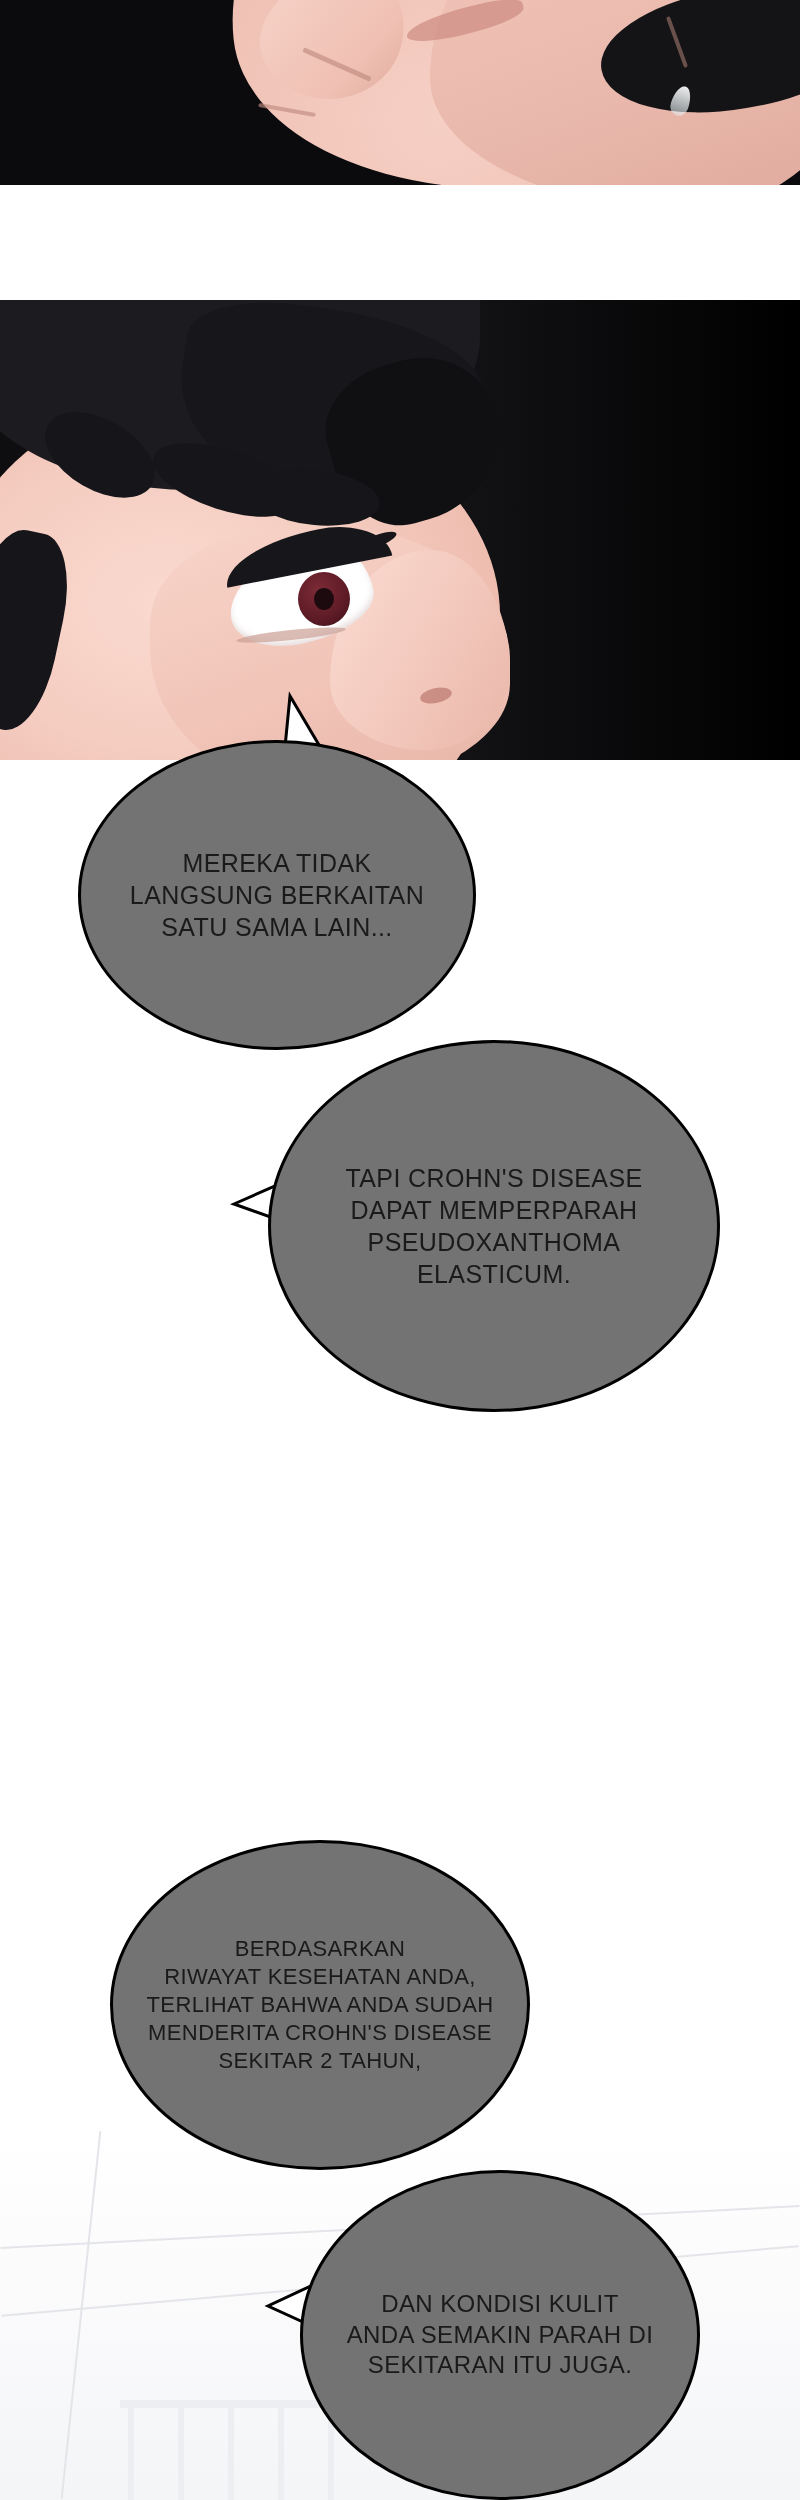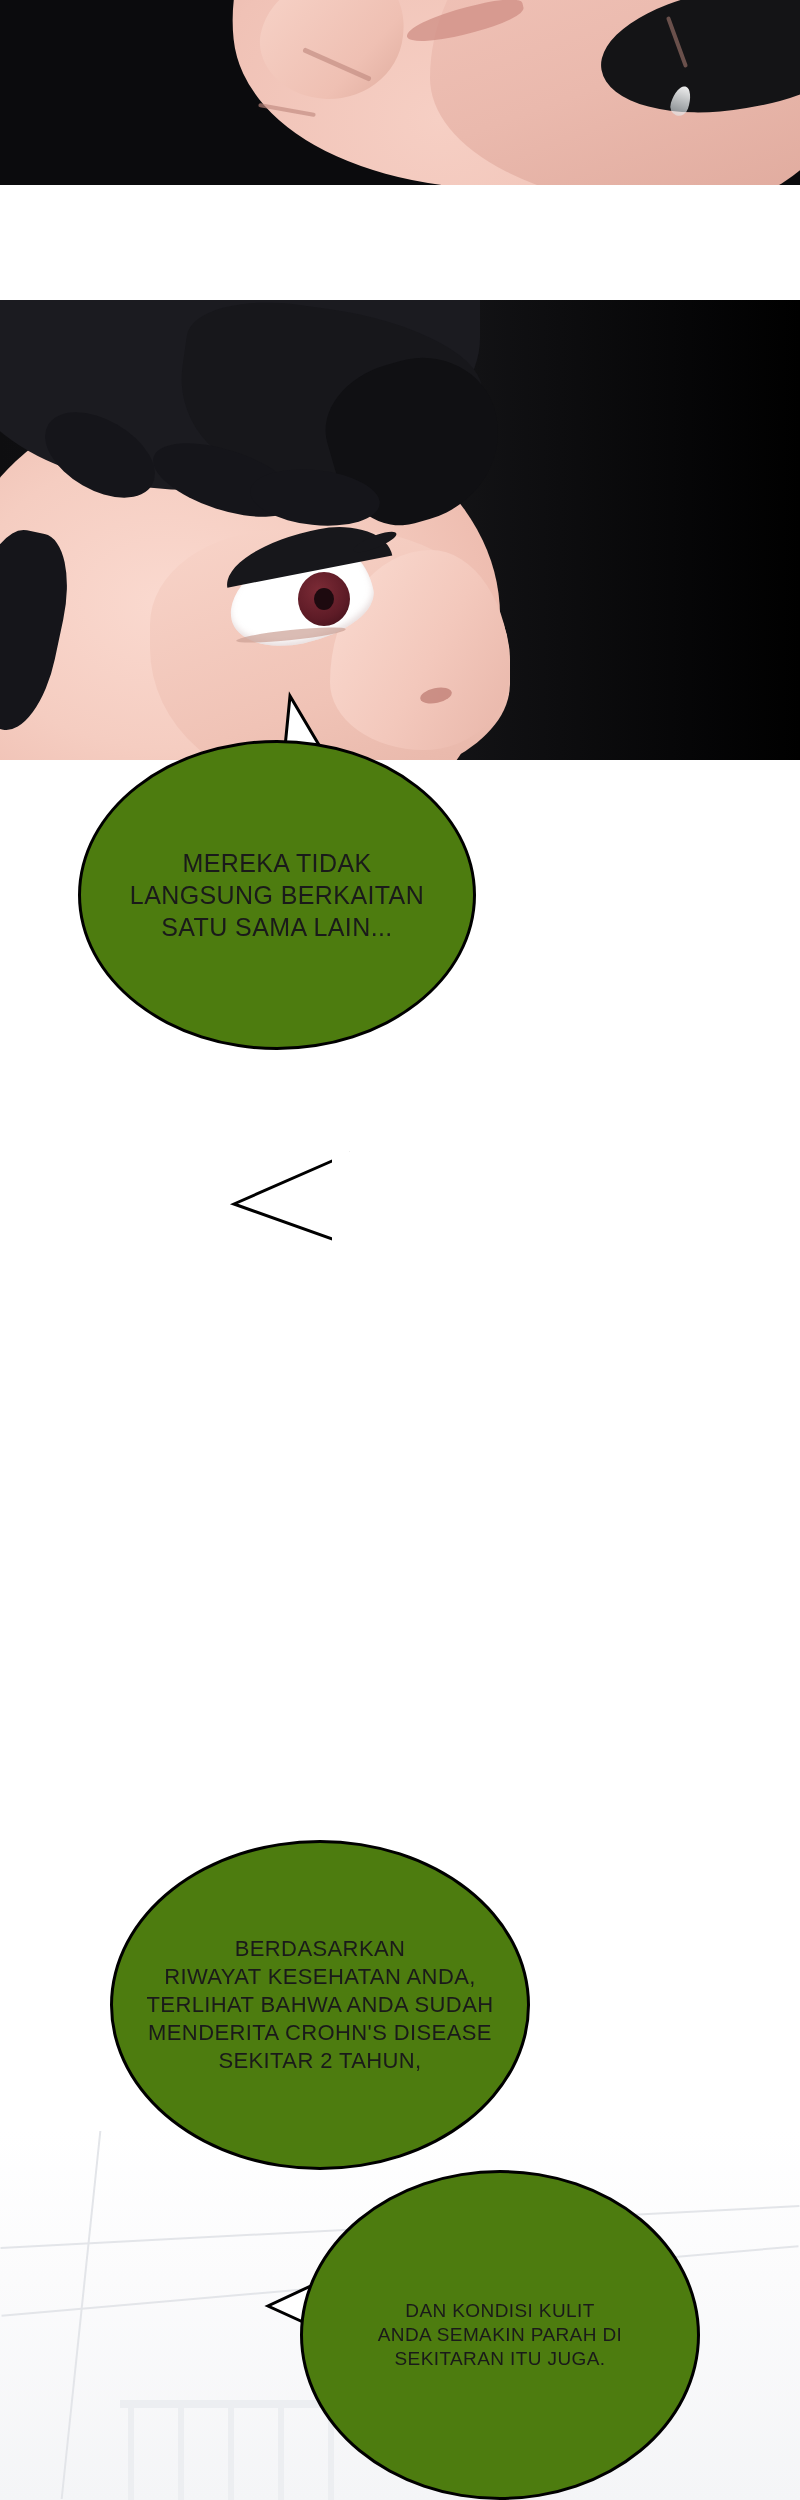--- a/index.html
+++ b/index.html
@@ -214,21 +214,21 @@
     background: #e3e5e9;
   }
   .room-rail {
     position: absolute;
     background: #eceef1;
   }
 
   
   .balloon {
     position: absolute;
-    background: #4d7c0f;
+    background: #737373;
     border: 3px solid #000000;
     border-radius: 50%;
     display: flex;
     align-items: center;
     justify-content: center;
     box-sizing: border-box;
   }
   .balloon .txt {
     text-align: center;
     color: #1a1a1a;
@@ -241,21 +241,21 @@
   #balloon-1 { left: 78px;  top: 740px;  width: 398px; height: 310px; }
   #balloon-1 .txt { font-size: 25px; }
 
   #balloon-2 { left: 268px; top: 1040px; width: 452px; height: 372px; }
   #balloon-2 .txt { font-size: 25px; }
 
   #balloon-3 { left: 110px; top: 1840px; width: 420px; height: 330px; }
   #balloon-3 .txt { font-size: 22px; }
 
   #balloon-4 { left: 300px; top: 2170px; width: 400px; height: 330px; }
-  #balloon-4 .txt { font-size: 19px; }
+  #balloon-4 .txt { font-size: 24px; }
 
   
   .tail {
     position: absolute;
   }
   .tail svg { display: block; }
 </style>
 </head>
 <body>
 
@@ -327,20 +327,26 @@
       <rect x="86" y="10" width="24" height="92" fill="#ffffff"></rect>
     </svg>
   </div>
 
   <div class="balloon" id="balloon-1">
     <div class="txt">MEREKA TIDAK
 LANGSUNG BERKAITAN
 SATU SAMA LAIN...</div>
   </div>
 
+  <div class="balloon" id="balloon-2">
+    <div class="txt">TAPI CROHN'S DISEASE
+DAPAT MEMPERPARAH
+PSEUDOXANTHOMA
+ELASTICUM.</div>
+  </div>
 
   <div class="balloon" id="balloon-3">
     <div class="txt">BERDASARKAN
 RIWAYAT KESEHATAN ANDA,
 TERLIHAT BAHWA ANDA SUDAH
 MENDERITA CROHN'S DISEASE
 SEKITAR 2 TAHUN,</div>
   </div>
 
   <div class="balloon" id="balloon-4">

